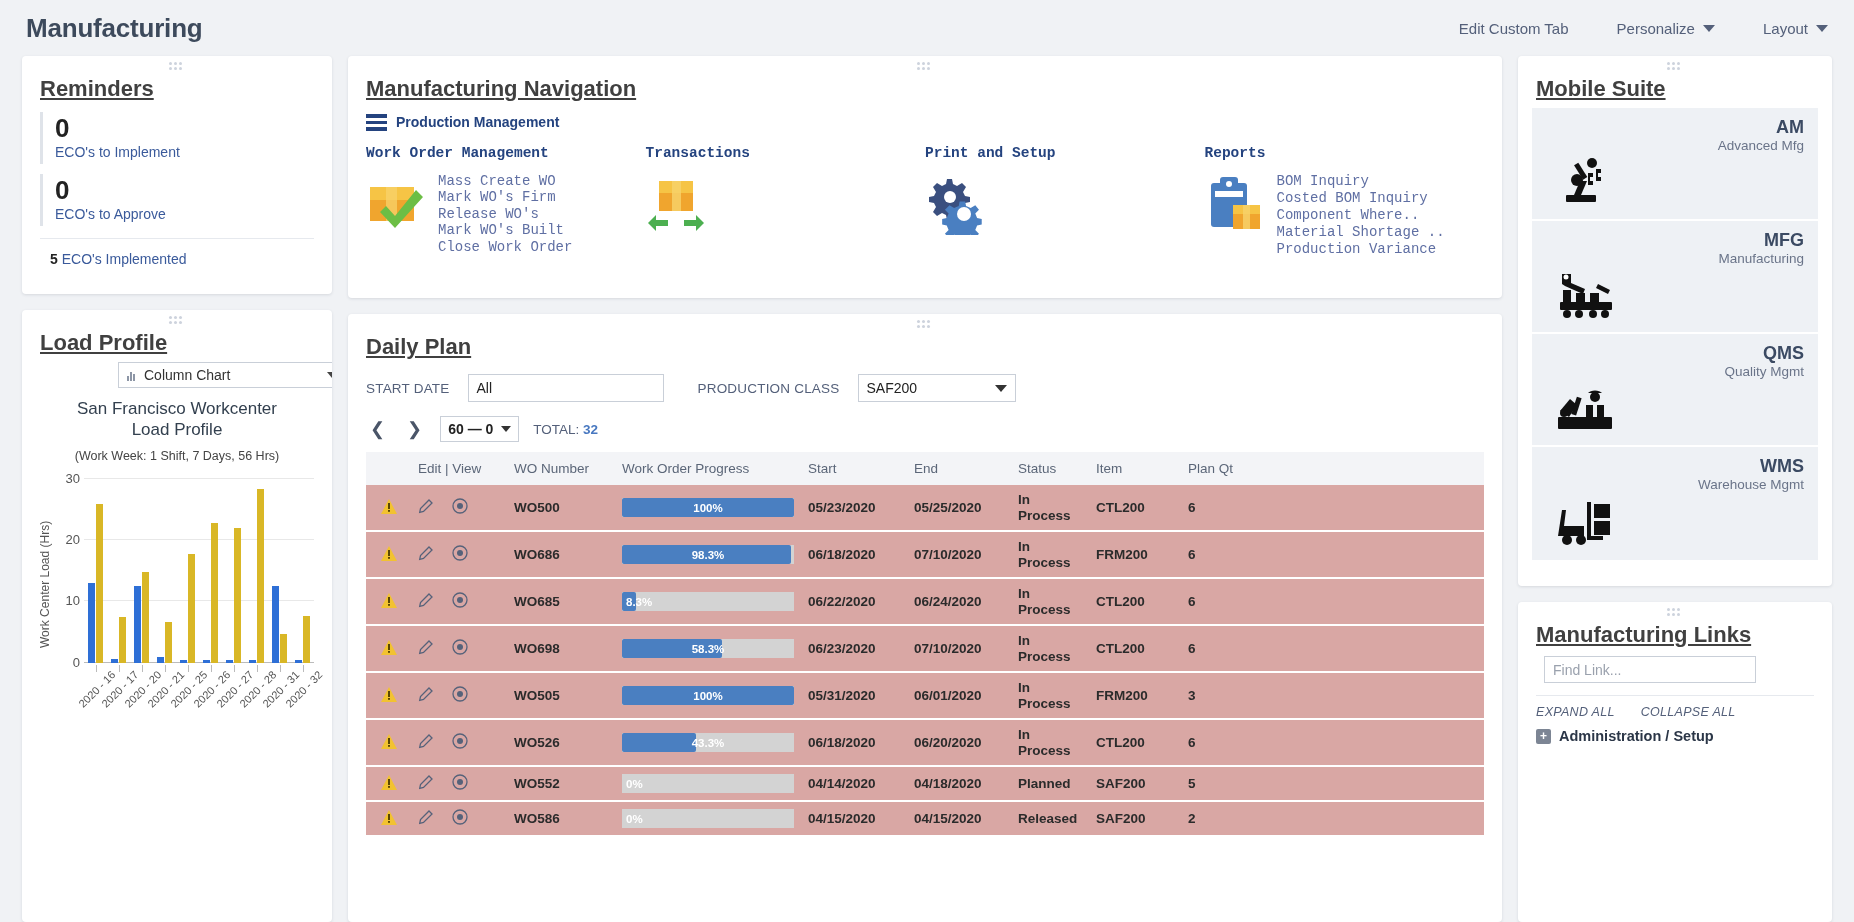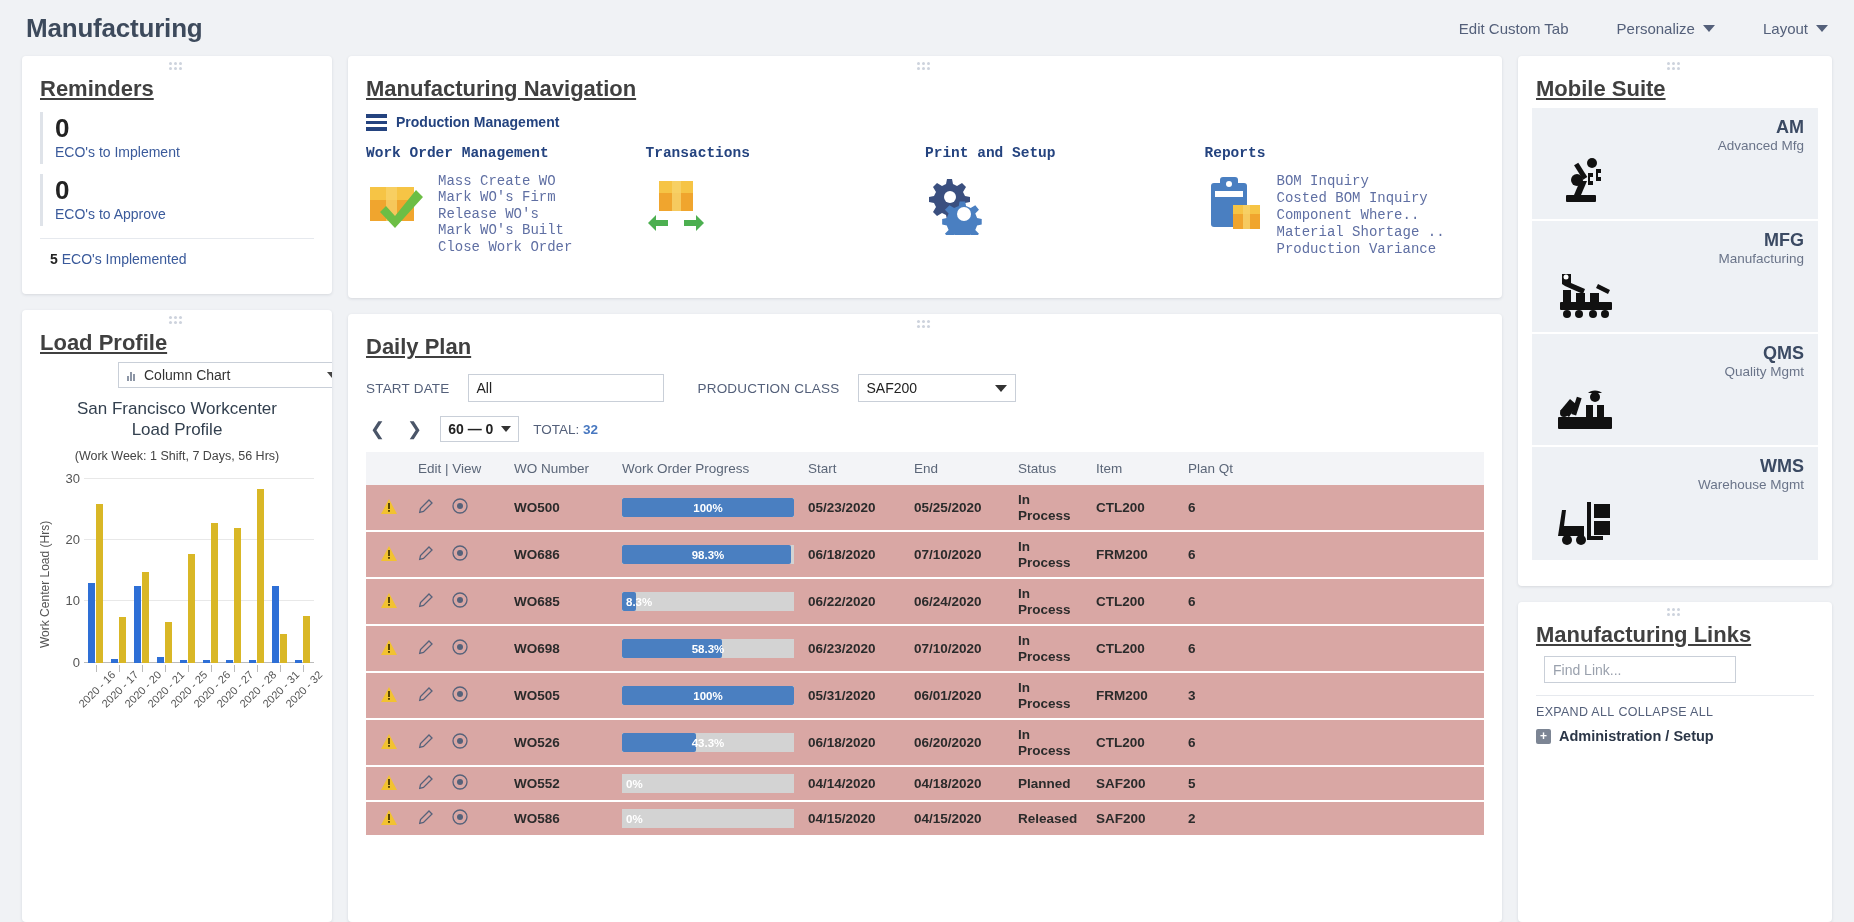--- a/index.html
+++ b/index.html
@@ -103,24 +103,24 @@
   .prog.low .ptxt { justify-content:flex-start; padding-left:4px; }
   .status { line-height:1.15; font-weight:bold; }
   .mono-b { font-weight:bold; }
   .tbl-clip { overflow:hidden; }
   
   .ms-tile { background:#eef1f5; border-bottom:2px solid #fff; padding:10px 14px 6px; position:relative; height:113px; cursor:pointer; }
   .ms-code { text-align:right; font-size:18px; font-weight:bold; color:#3b4a63; line-height:1.1; }
   .ms-name { text-align:right; font-size:13.5px; color:#6a7489; }
   .ms-ico { position:absolute; left:22px; bottom:8px; }
   
-  .find { margin:8px 0 0 8px; width:192px; height:27px; border:1px solid #c9cfd8; background:#fff;
+  .find { margin:8px 0 0 8px; width:212px; height:27px; border:1px solid #c9cfd8; background:#fff;
           font-size:14px; color:#9aa1ad; padding:0 8px; display:flex; align-items:center; }
   .links-sep { border-top:1px solid #e6e9ee; margin:12px 0 9px; }
-  .exp-row { display:flex; gap:4px; font-size:12.5px; color:#54607a; letter-spacing:.3px; }
+  .exp-row { display:flex; gap:26px; font-size:12.5px; color:#54607a; letter-spacing:.3px;font-style:italic; }
   .exp-row span { cursor:pointer; }
   .link-node { display:flex; align-items:center; gap:8px; margin-top:9px; font-size:14.5px; font-weight:bold; color:#2b3647; }
   .plusbox { width:15px;height:15px; background:#7c8594; color:#fff; font-size:12px; line-height:15px; text-align:center; border-radius:2px; }
 </style>
 </head>
 <body>
 
 <div class="topbar">
   <div class="page-title">Manufacturing</div>
   <div class="topbar-actions">

